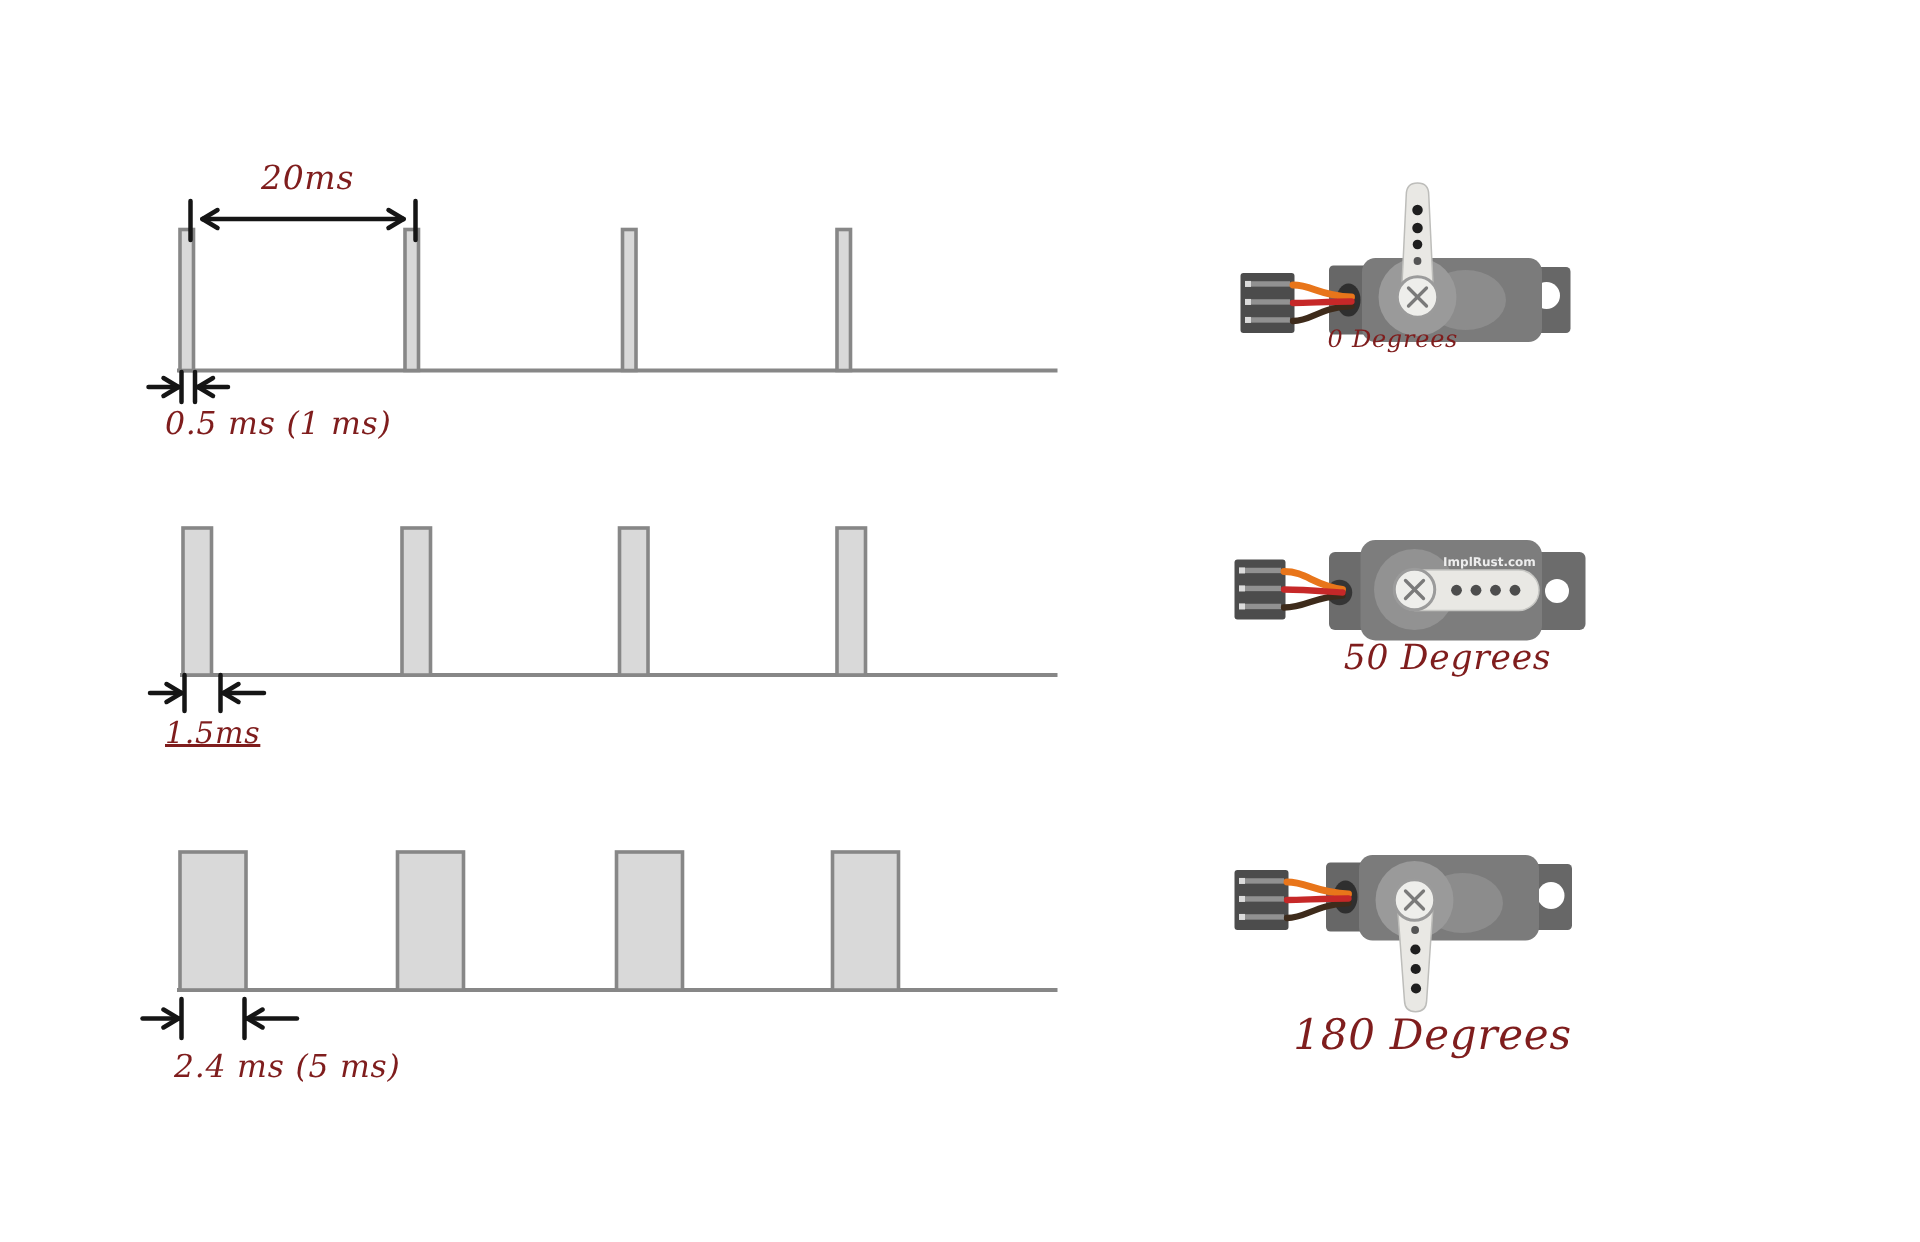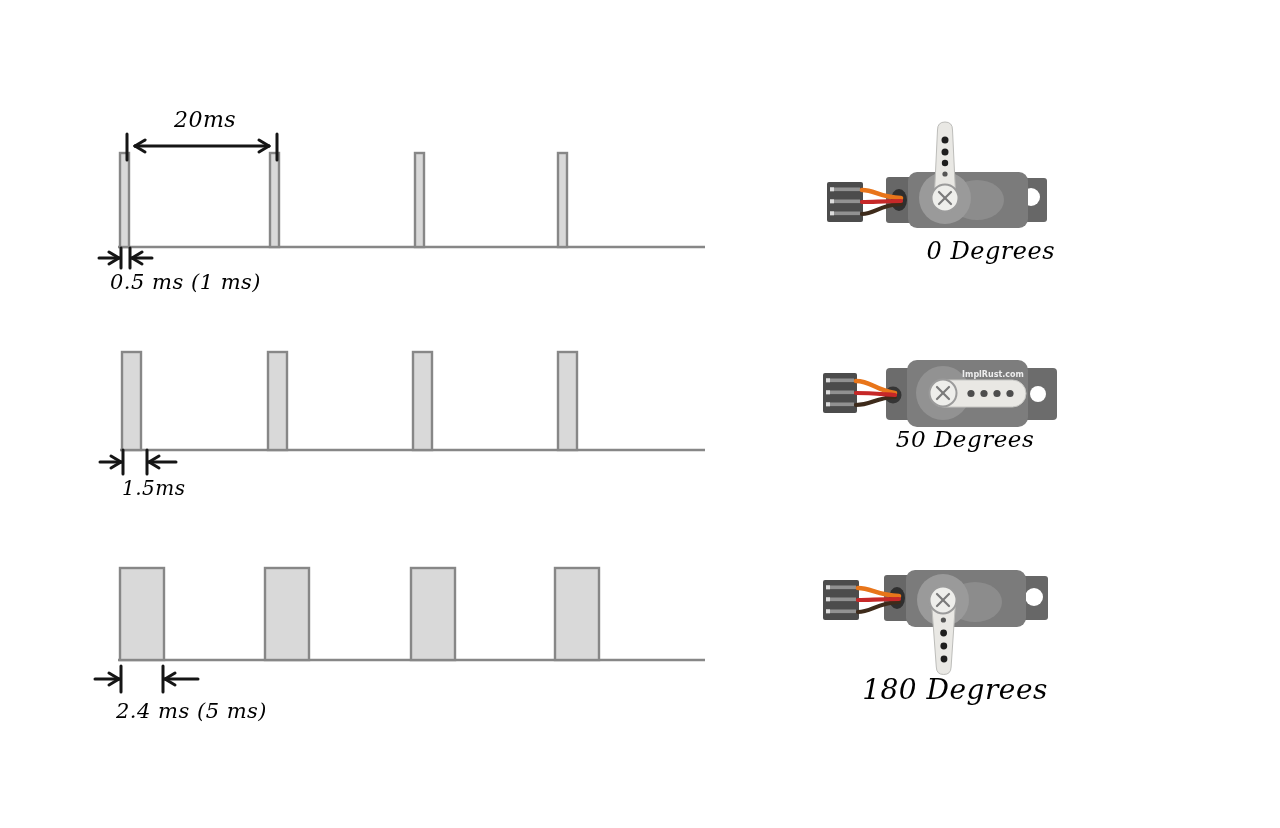--- a/index.html
+++ b/index.html
@@ -6,29 +6,29 @@
   body{
     width:1280px;height:828px;position:relative;background:#ffffff;
     overflow:hidden;
     font-family:"DejaVu Serif", serif;
   }
   #waveform-layer{position:absolute;left:0;top:0;}
   .hand{
     position:absolute;
     font-family:"DejaVu Serif", serif;
     font-style:italic;
-    color:#000000;
+    color:#7f1d1d;
     letter-spacing:0.5px;
     white-space:nowrap;
   }
   .period-label{left:160px;top:107px;width:90px;text-align:center;font-size:22px;}
   .wf-label-0{left:110px;top:270px;font-size:21px;}
-  .wf-label-1{left:122px;top:476px;font-size:20px;}
+  .wf-label-1{left:110px;top:476px;font-size:20px;text-decoration:underline;}
   .wf-label-2{left:116px;top:699px;font-size:21px;}
-  .servo-label-0{left:885px;top:237px;width:170px;text-align:right;font-size:24px;}
+  .servo-label-0{left:885px;top:216px;width:170px;text-align:left;font-size:16px;}
   .servo-label-1{left:875px;top:426px;width:180px;text-align:center;font-size:23px;}
   .servo-label-2{left:860px;top:673px;width:190px;text-align:center;font-size:28px;}
   .servo{position:absolute;}
   .s0{left:815px;top:105px;}
   .s1{left:815px;top:350px;}
   .s2{left:815px;top:545px;}
   svg text{font-family:"DejaVu Sans", sans-serif;}
 </style>
 </head>
 <body>

